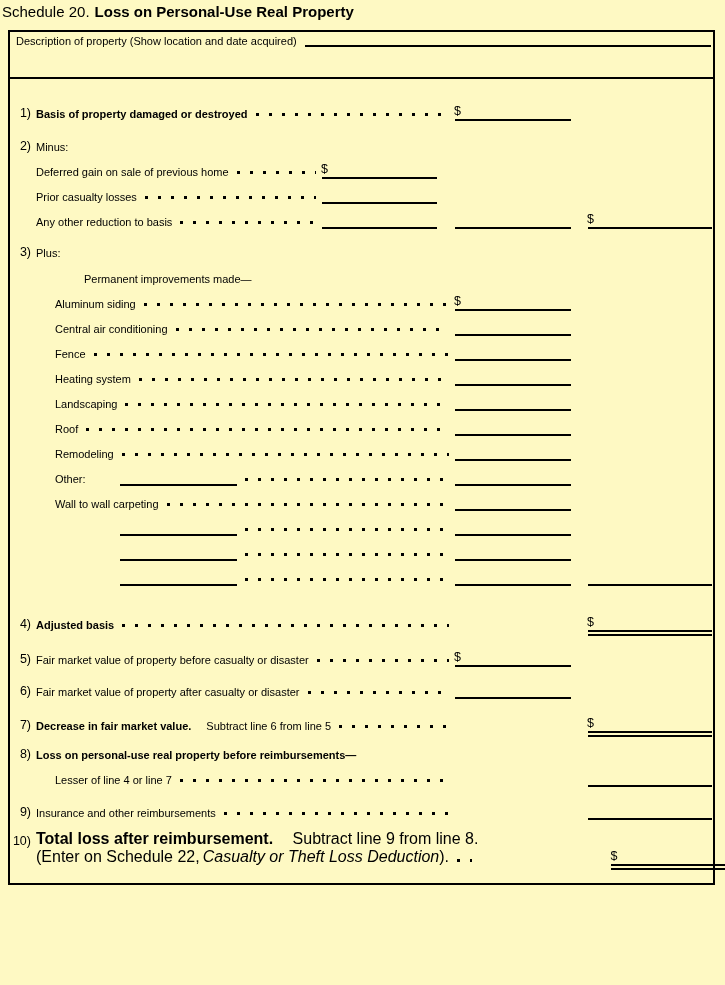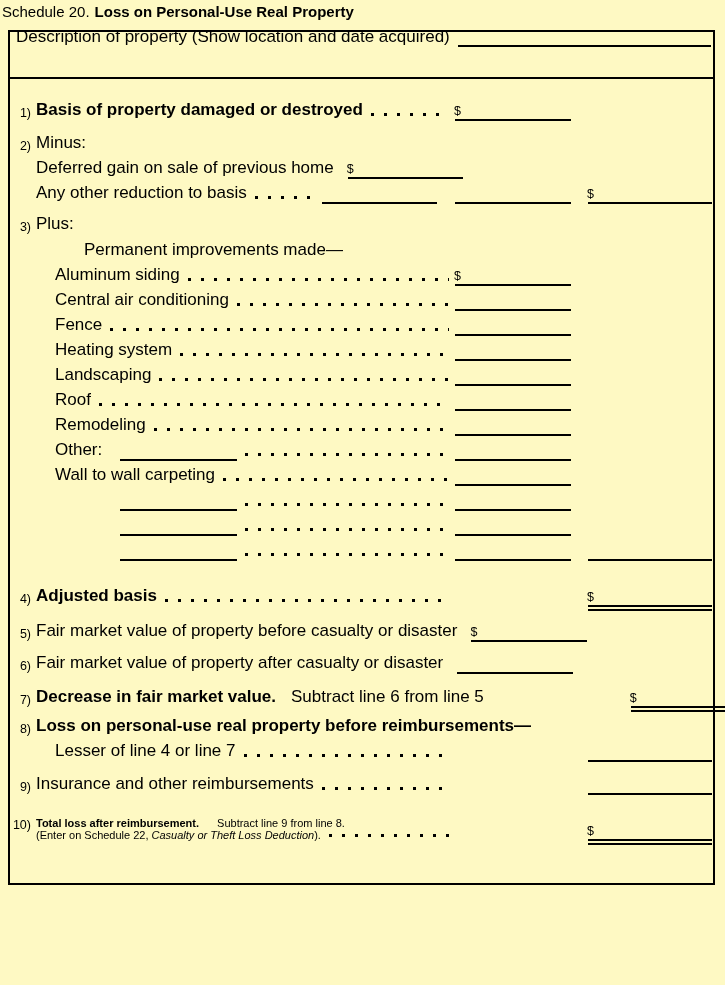--- a/index.html
+++ b/index.html
@@ -8,21 +8,21 @@
   .title{position:absolute;left:2px;top:3px;font-size:15px;white-space:nowrap;}
   .title .tmain{font-weight:700;margin-left:5px;}
   .box{position:absolute;left:8px;top:30px;width:707px;height:855px;
        border:2px solid #000;box-sizing:border-box;}
   .b{font-weight:700;}
   .i{font-style:italic;}
   .row{display:flex;align-items:flex-end;height:25px;position:relative;}
   .num{width:26px;min-width:26px;text-align:right;padding-right:5px;box-sizing:border-box;
        font-size:12.5px;padding-bottom:1px;white-space:nowrap;}
   .numsp{width:26px;min-width:26px;}
-  .lbl{font-size:17px;padding-bottom:1px;white-space:nowrap;}
+  .lbl{font-size:11px;padding-bottom:1px;white-space:nowrap;}
   .ind{padding-left:19px;margin-top:15px;}
   .rest{margin-left:15px;}
   .dots{flex:1;align-self:flex-end;height:3px;margin:0 6px 5px 8px;
         background-image:radial-gradient(circle at 1.5px 1.5px,#000 1.45px,transparent 1.9px);
         background-size:13px 3px;background-repeat:repeat-x;}
   .money{position:relative;height:20px;border-bottom:2px solid #000;box-sizing:border-box;}
   .money .ds{position:absolute;left:-1px;bottom:1px;font-size:12.5px;}
   .dbl::after{content:"";position:absolute;left:0;right:0;bottom:-6px;border-top:2px solid #000;}
   .wA{width:115px;min-width:115px;}
   .wB{width:116px;min-width:116px;}
@@ -34,23 +34,23 @@
   .spPreC{width:133px;min-width:133px;}
   .oth{width:84px;min-width:84px;box-sizing:border-box;}
   .writein{width:117px;min-width:117px;height:20px;border-bottom:2px solid #000;box-sizing:border-box;}
   .drow{display:flex;align-items:flex-end;height:14px;margin-top:2px;padding-left:6px;}
   .fill{flex:1;align-self:flex-end;height:1px;border-bottom:2px solid #000;margin:0 2px 1px 8px;}
   .rule2{margin-top:29px;border-top:2px solid #000;height:0;}
   .m17{margin-top:17px;}.m8{margin-top:8px;}.m6{margin-top:6px;}.m1{margin-top:1px;padding-left:48px;}
   .m21{margin-top:21px;}.m10{margin-top:10px;}.m7{margin-top:7px;}.m9{margin-top:9px;}
   .m4{margin-top:4px;}
   .row10{height:38px;margin-top:8px;}
-  .row10 .num{position:absolute;left:0;top:15px;}
+  .row10 .num{position:absolute;left:0;top:6px;}
   .l10{flex:1;margin-left:26px;display:flex;flex-direction:column;justify-content:flex-end;}
-  .l10a,.l10b{font-size:11px;white-space:nowrap;}
+  .l10a,.l10b{font-size:16px;white-space:nowrap;}
   .l10b{display:flex;align-items:flex-start;}
   .l10b .dots{margin-bottom:4px;}
 </style>
 </head>
 <body>
 
 <div class="page">
 
   <div class="title">
     <span>Schedule 20.</span><span class="tmain">Loss on Personal-Use Real Property</span>
@@ -78,20 +78,27 @@
       <span class="num">2)</span>
       <span class="lbl">Minus:</span>
     </div>
     <div class="row">
       <span class="numsp"></span>
       <span class="lbl">Deferred gain on sale of previous home</span>
       <span class="dots"></span>
       <span class="money wA">
           <span class="ds">$</span>
         </span>
+      <span class="spA"></span>
+    </div>
+    <div class="row">
+      <span class="numsp"></span>
+      <span class="lbl">Prior casualty losses</span>
+      <span class="dots"></span>
+      <span class="money wA"></span>
       <span class="spA"></span>
     </div>
     <div class="row">
       <span class="numsp"></span>
       <span class="lbl">Any other reduction to basis</span>
       <span class="dots"></span>
       <span class="money wA"></span>
       <span class="gBC"></span>
         <span style="width:1px;min-width:1px"></span>
       <span class="money wB"></span>

